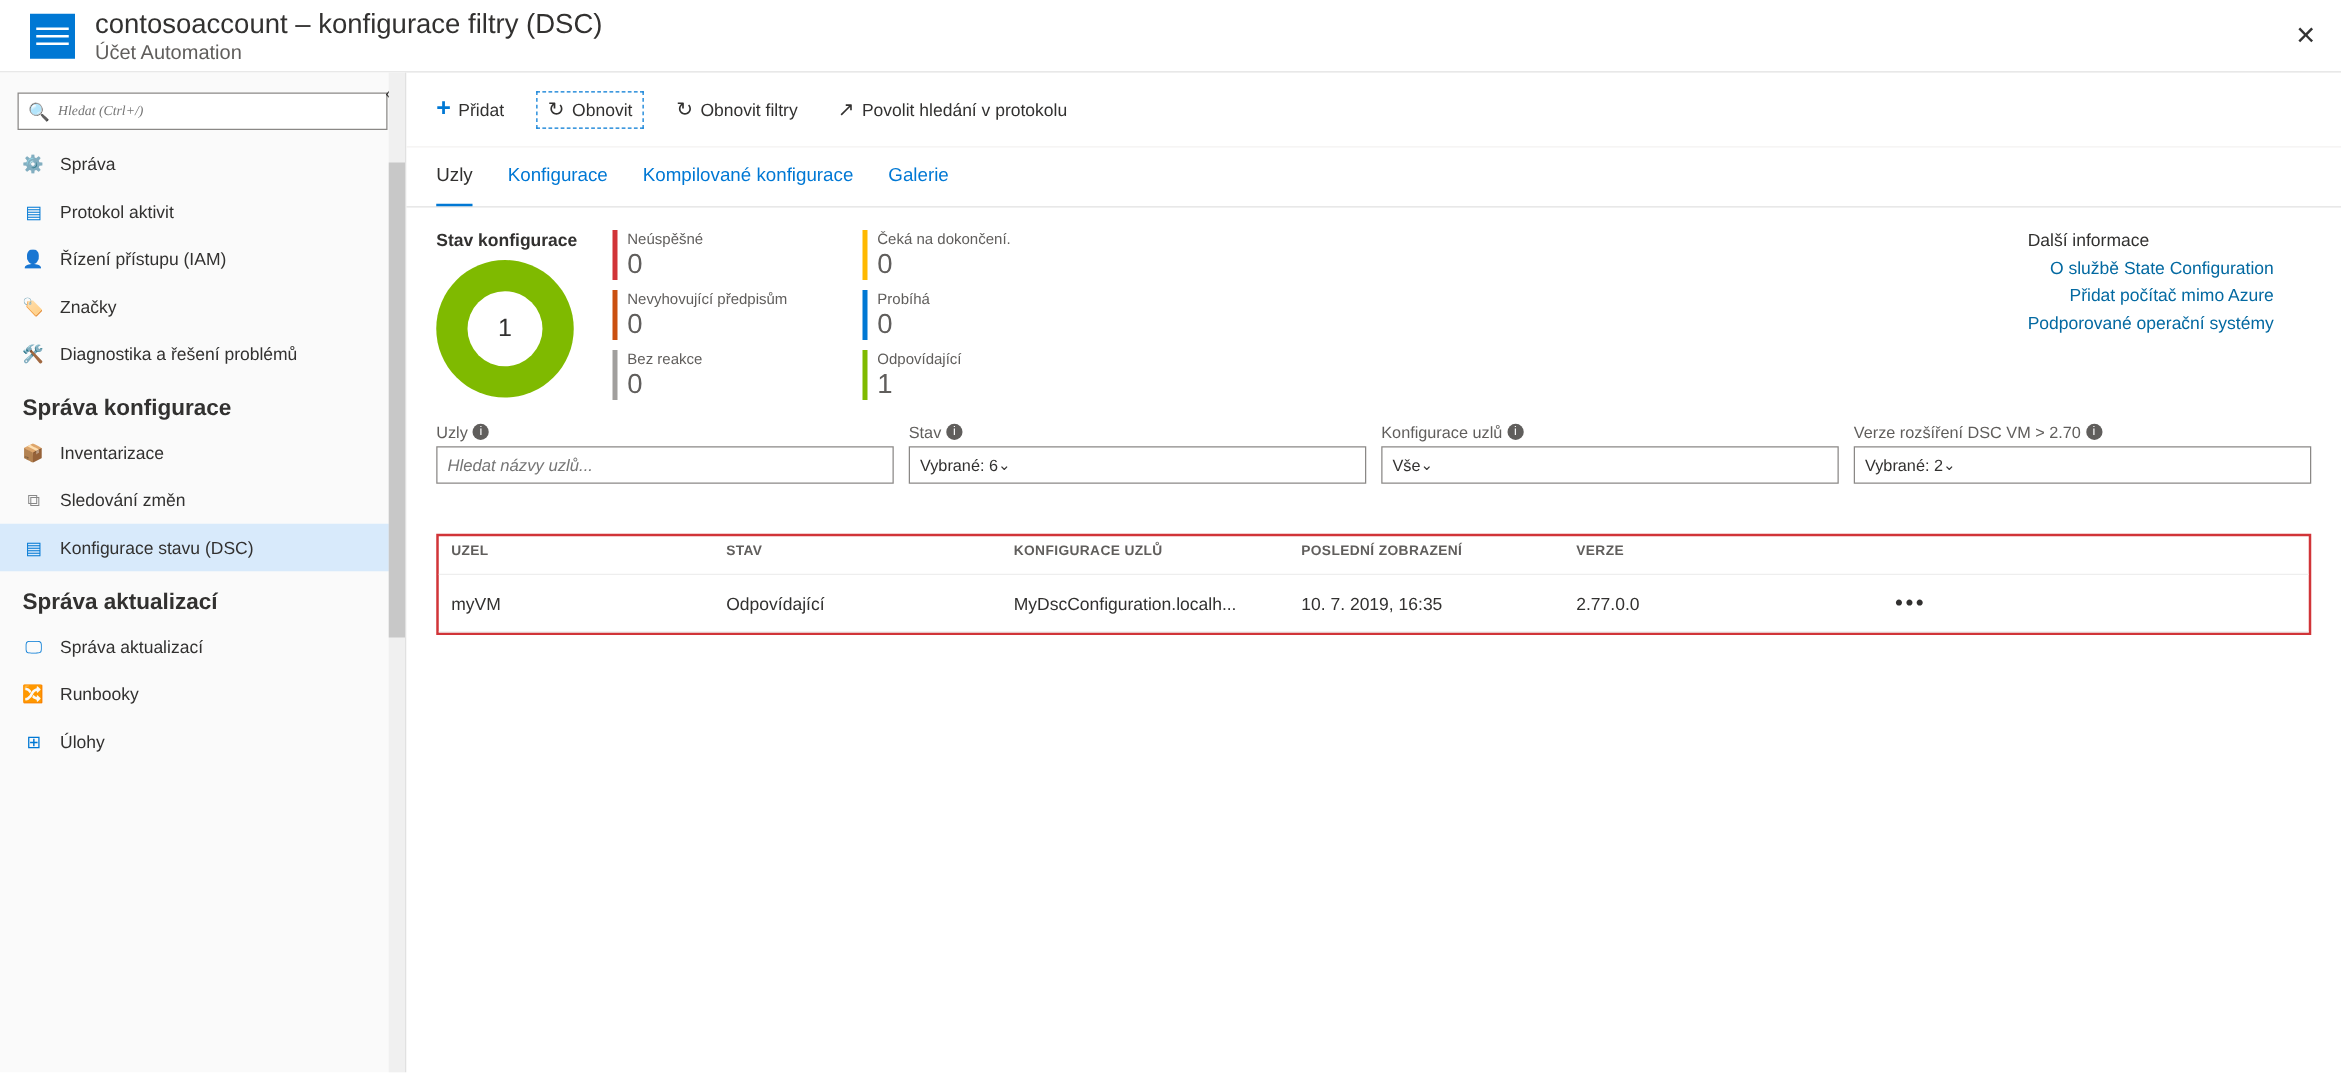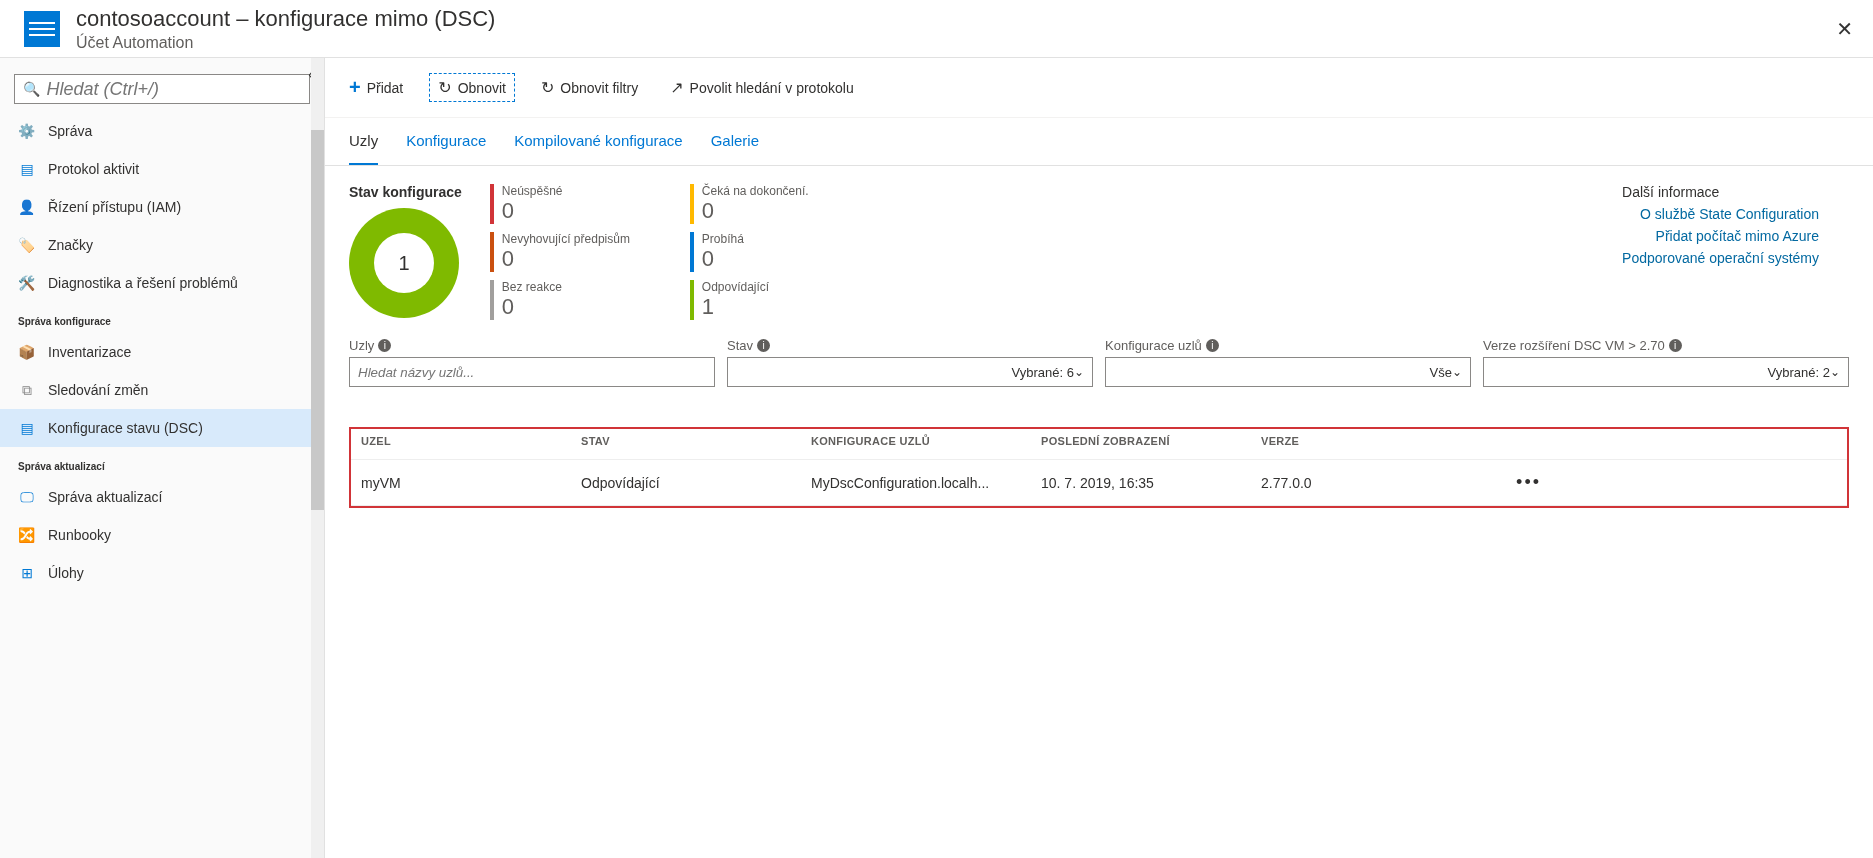--- a/index.html
+++ b/index.html
@@ -10,26 +10,26 @@
 .header-icon span { border-bottom: 2px solid #fff; margin: 2px 0; position: relative; }
 .header-title { font-size: 22px; font-weight: 400; }
 .header-sub { font-size: 16px; color: #605e5c; margin-top: 2px; }
 .header-close { margin-left: auto; font-size: 20px; cursor: pointer; color:#333; }
 .body { display: flex; flex: 1; margin-top: 58px; width: 100%; }
 .sidebar { width: 325px; border-right: 1px solid #e1e1e1; background: #fafafa; position: relative; padding: 8px 0; display:flex; flex-direction:column; }
 .sidebar-scroll { overflow-y: auto; }
 .collapse-toggle { position: absolute; right: 8px; top: 8px; font-size: 14px; cursor: pointer; }
 .search-wrap { padding: 8px 14px; }
 .search-box { display:flex; align-items:center; border:1px solid #8a8886; background:#fff; padding:4px 8px; height:30px; }
-.search-box input { border:none; outline:none; flex:1; font-style:italic; font-size:18px; color:#605e5c; }
+.search-box input { border:none; outline:none; flex:1; font-style:italic; font-size:11px; color:#605e5c;font-family:Liberation Serif, serif; }
 .search-box .sicon { margin-right:6px; color:#605e5c; }
 .nav-item { display:flex; align-items:center; padding: 10px 18px; cursor:pointer; font-size:14px; color:#323130; }
 .nav-item.active { background:#d8eafb; }
 .nav-icon { width:18px; height:18px; margin-right:12px; display:inline-flex; align-items:center; justify-content:center; }
-.nav-group { padding: 14px 18px 6px; font-size:10px; font-weight:600; color:#323130; }
+.nav-group { padding: 14px 18px 6px; font-size:18px; font-weight:600; color:#323130; }
 .main { flex:1; display:flex; flex-direction:column; overflow:auto; position:relative; }
 .toolbar { display:flex; align-items:center; padding: 14px 18px; gap: 20px; border-bottom:1px solid #f3f2f1; }
 .tool-btn { display:flex; align-items:center; cursor:pointer; font-size:14px; color:#323130; padding:4px 6px; }
 .tool-btn .ticon { margin-right:6px; font-size:16px; }
 .tool-btn.add .ticon { color:#0078d4; font-size:20px; font-weight:bold; }
 .tool-btn.highlighted { border:1px dashed #0078d4; padding:4px 8px; }
 .tabs { display:flex; padding: 0 24px; border-bottom:1px solid #e1e1e1; gap:28px; }
 .tab { padding:14px 0; cursor:pointer; font-size:15px; color:#0078d4; }
 .tab.active { color:#323130; border-bottom:2px solid #0078d4; font-weight:400; }
 .content { padding: 18px 24px; flex:1; }
@@ -48,21 +48,21 @@
 .status-item.yellow { border-color:#ffb900; }
 .status-item.gray { border-color:#a19f9d; }
 .status-item.blue { border-color:#0078d4; }
 .status-item.green { border-color:#7fba00; }
 .info-links { margin-left:auto; padding-right:30px; display:flex; flex-direction:column; gap:6px; font-size:14px; }
 .info-links .il-title { font-weight:400; color:#323130; }
 .info-links a { color:#0369a1; text-decoration:none; cursor:pointer;text-align:right; }
 .filters { display:flex; gap:12px; margin-top:18px; }
 .filter { display:flex; flex-direction:column; flex:1; }
 .filter label { font-size:13px; color:#605e5c; margin-bottom:4px; display:flex; align-items:center; gap:4px; }
-.filter-input, .filter-select { border:1px solid #8a8886; height:30px; padding:4px 8px; font-size:13px; display:flex; align-items:center; justify-content:flex-end; background:#fff; }
+.filter-input, .filter-select { border:1px solid #8a8886; height:30px; padding:4px 8px; font-size:13px; display:flex; align-items:center; justify-content:flex-start; background:#fff; }
 .filter-input input { border:none; outline:none; font-style:italic; width:100%; color:#605e5c; }
 .chev { font-size:12px; color:#323130; }
 .table-wrap { margin-top:40px; border:2px solid #d13438; padding:0 0; }
 .table-head { display:grid; grid-template-columns: 220px 230px 230px 220px 220px 60px; padding:6px 10px 12px; font-size:11px; font-weight:600; color:#605e5c; letter-spacing:0.3px; }
 .table-row { display:grid; grid-template-columns: 220px 230px 230px 220px 220px 60px; padding:12px 10px; border-top:1px solid #eee; border-bottom:1px solid #eee; align-items:center; }
 .row-menu { text-align:right; font-size:18px; cursor:pointer; letter-spacing:2px; }
 .info-icon { display:inline-block; width:13px; height:13px; border-radius:50%; background:#605e5c; color:#fff; font-size:10px; text-align:center; line-height:13px; }
 .scroll-track { position:absolute; top:0; bottom:0; right:0; width:13px; background:#f0f0f0; }
 .scroll-thumb { position:absolute; top:72px; width:13px; height:380px; background:#c8c8c8; right:0; }
 </style>
@@ -70,21 +70,21 @@
 <body>
 
 <div class="app">
   <div class="header-bar">
     <div class="header-icon">
         <span></span>
         <span></span>
         <span></span>
       </div>
     <div>
-      <div class="header-title">contosoaccount – konfigurace mimo (DSC)</div>
+      <div class="header-title">contosoaccount – konfigurace filtry (DSC)</div>
       <div class="header-sub">Účet Automation</div>
     </div>
     <div class="header-close">✕</div>
   </div>
 
   <div class="body">
     <div class="sidebar">
       <div class="collapse-toggle">«</div>
       <div class="search-wrap">
         <div class="search-box">

